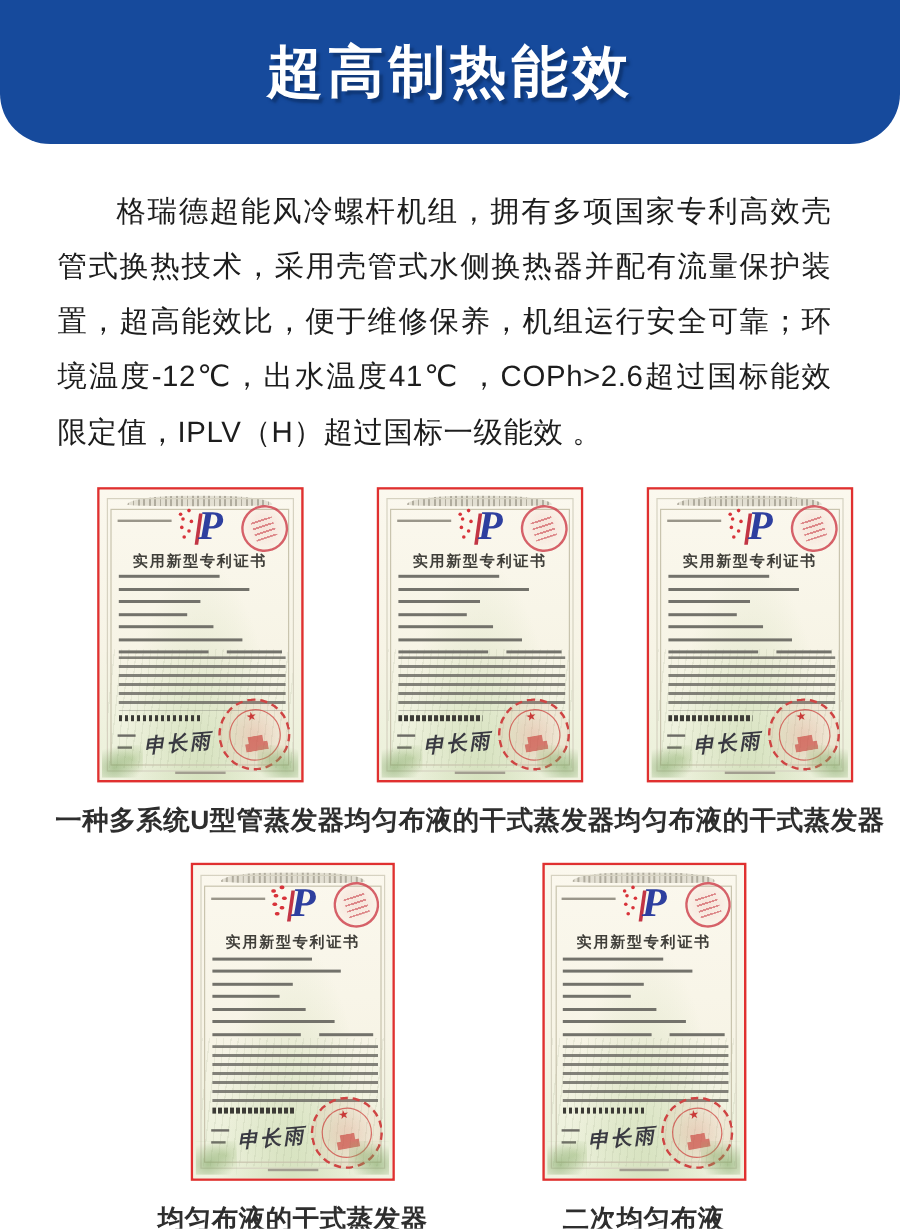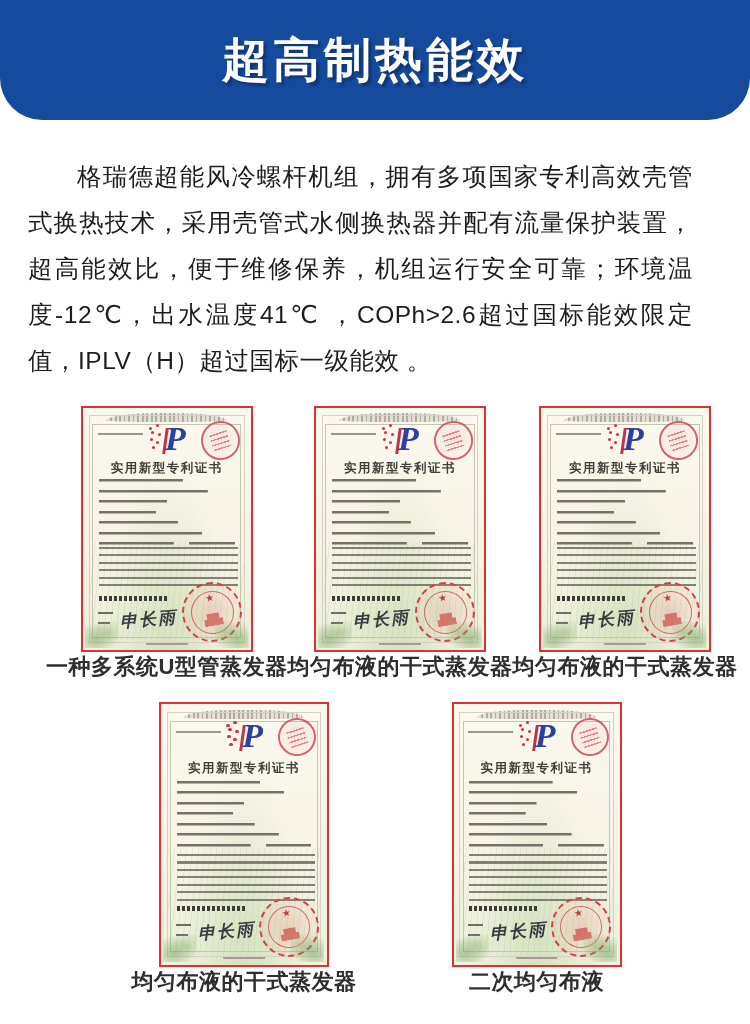--- a/index.html
+++ b/index.html
@@ -16,33 +16,33 @@
     border-radius:0 0 42px 42px;
     display:flex; align-items:center; justify-content:center;
   }
   .banner h1 {
     color:#ffffff; font-size:47px; font-weight:800; letter-spacing:4px;
     text-shadow:3px 3px 2px rgba(9,40,90,.55);
   }
 
   
   .intro {
-    margin:34px 40px 0 28px;
+    margin:34px 40px 0 48px;
     font-size:24.5px; line-height:46px; color:#1d1d1d;
     text-align:justify; text-indent:2em; letter-spacing:.5px;
   }
 
   
   .certs-row { display:flex; align-items:flex-start; }
   .row-1 { margin-top:22px; padding:0 41px 0 46px; justify-content:space-between; }
   .row-2 { margin-top:20px; padding-left:20px; justify-content:center; gap:95px; }
 
   figure.cert-item { display:flex; flex-direction:column; align-items:center; }
   figcaption.cert-caption {
-    font-size:22px; font-weight:700; color:#2e2e2e;
+    margin-top:17px; font-size:22px; font-weight:700; color:#2e2e2e;
     letter-spacing:.5px; white-space:nowrap;
   }
 
   .cert {
     position:relative; border:2px solid #e03030; background:#f8f5e8; overflow:hidden;
   }
   .size-a { width:172px; height:246px; }
   .size-b { width:170px; height:265px; }
   .cert .paper {
     position:absolute; inset:0;

